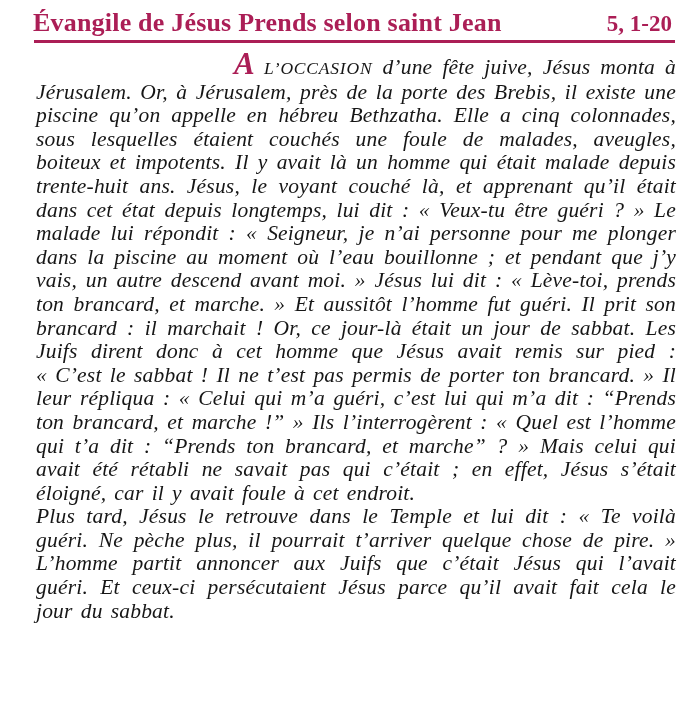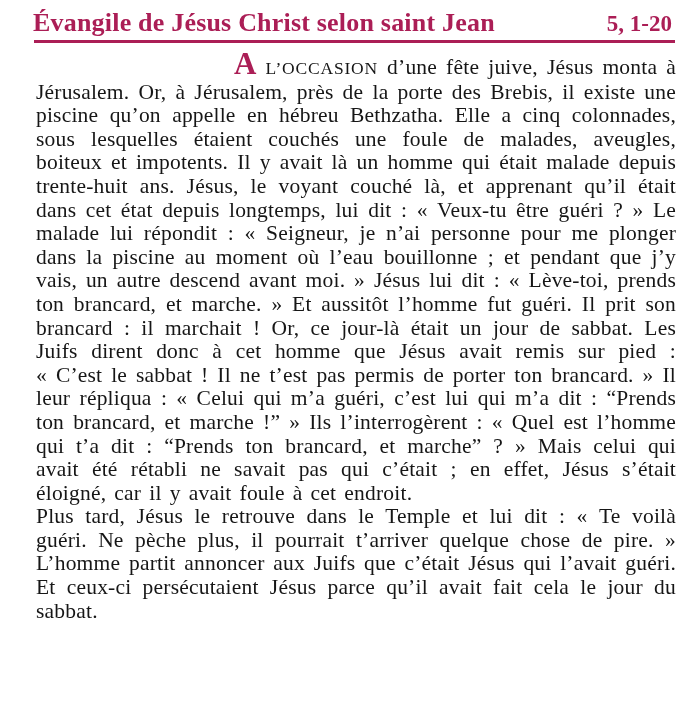--- a/index.html
+++ b/index.html
@@ -32,21 +32,21 @@
     white-space:nowrap;
   }
   .rule{
     height:3px;background:var(--accent);
     margin:2px 25px 0 34px;
   }
   main{
     padding:13px 24px 0 36px;
     font-size:21.5px;line-height:23.6px;
     text-align:justify;
-    word-spacing:2.5px;letter-spacing:0.2px;
+    word-spacing:2.5px;letter-spacing:0.2px;font-style:italic;
   }
   .para{margin:0;}
   .para-first{text-indent:198px;}
   .dropcap{
     color:var(--accent);
     font-weight:bold;
     font-size:31px;
     line-height:0;
     margin-right:9px;
   }
@@ -54,21 +54,21 @@
     font-size:17.5px;
     letter-spacing:0.8px;
   }
 </style>
 </head>
 <body>
 
 <div class="page">
 
   <header>
-    <h1 class="title">Évangile de Jésus Christ selon saint Jean</h1>
+    <h1 class="title">Évangile de Jésus Prends selon saint Jean</h1>
     <span class="reference">5, 1-20</span>
   </header>
 
   <div class="rule"></div>
 
   <main>
     <p class="para para-first"><span class="dropcap">A</span><span class="lead-smallcaps">L’OCCASION</span><span> d’une fête juive, Jésus monta à Jérusalem. Or, à Jérusalem, près de la porte des Brebis, il existe une piscine qu’on appelle en hébreu Bethzatha. Elle a cinq colonnades, sous lesquelles étaient couchés une foule de malades, aveugles, boiteux et impotents. Il y avait là un homme qui était malade depuis trente-huit ans. Jésus, le voyant couché là, et apprenant qu’il était dans cet état depuis longtemps, lui dit&nbsp;: «&nbsp;Veux-tu être guéri&nbsp;?&nbsp;» Le malade lui répondit&nbsp;: «&nbsp;Seigneur, je n’ai personne pour me plonger dans la piscine au moment où l’eau bouillonne&nbsp;; et pendant que j’y vais, un autre descend avant moi.&nbsp;» Jésus lui dit&nbsp;: «&nbsp;Lève-toi, prends ton brancard, et marche.&nbsp;» Et aussitôt l’homme fut guéri. Il prit son brancard&nbsp;: il marchait&nbsp;! Or, ce jour-là était un jour de sabbat. Les Juifs dirent donc à cet homme que Jésus avait remis sur pied&nbsp;: «&nbsp;C’est le sabbat&nbsp;! Il ne t’est pas permis de porter ton brancard.&nbsp;» Il leur répliqua&nbsp;: «&nbsp;Celui qui m’a guéri, c’est lui qui m’a dit&nbsp;: “Prends ton brancard, et marche&nbsp;!” » Ils l’interrogèrent&nbsp;: «&nbsp;Quel est l’homme qui t’a dit&nbsp;: “Prends ton brancard, et marche” ?&nbsp;» Mais celui qui avait été rétabli ne savait pas qui c’était&nbsp;; en effet, Jésus s’était éloigné, car il y avait foule à cet endroit.</span></p>
     <p class="para"><span>Plus tard, Jésus le retrouve dans le Temple et lui dit&nbsp;: «&nbsp;Te voilà guéri. Ne pèche plus, il pourrait t’arriver quelque chose de pire.&nbsp;» L’homme partit annoncer aux Juifs que c’était Jésus qui l’avait guéri. Et ceux-ci persécutaient Jésus parce qu’il avait fait cela le jour du sabbat.</span></p>
   </main>
 

